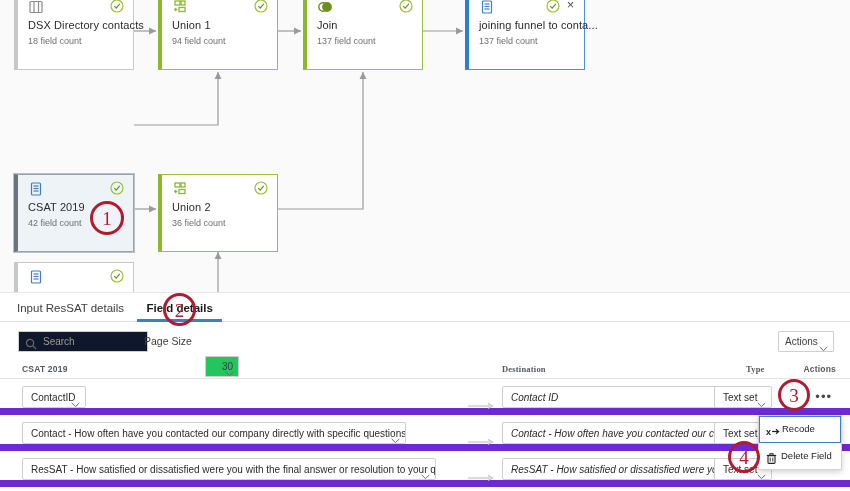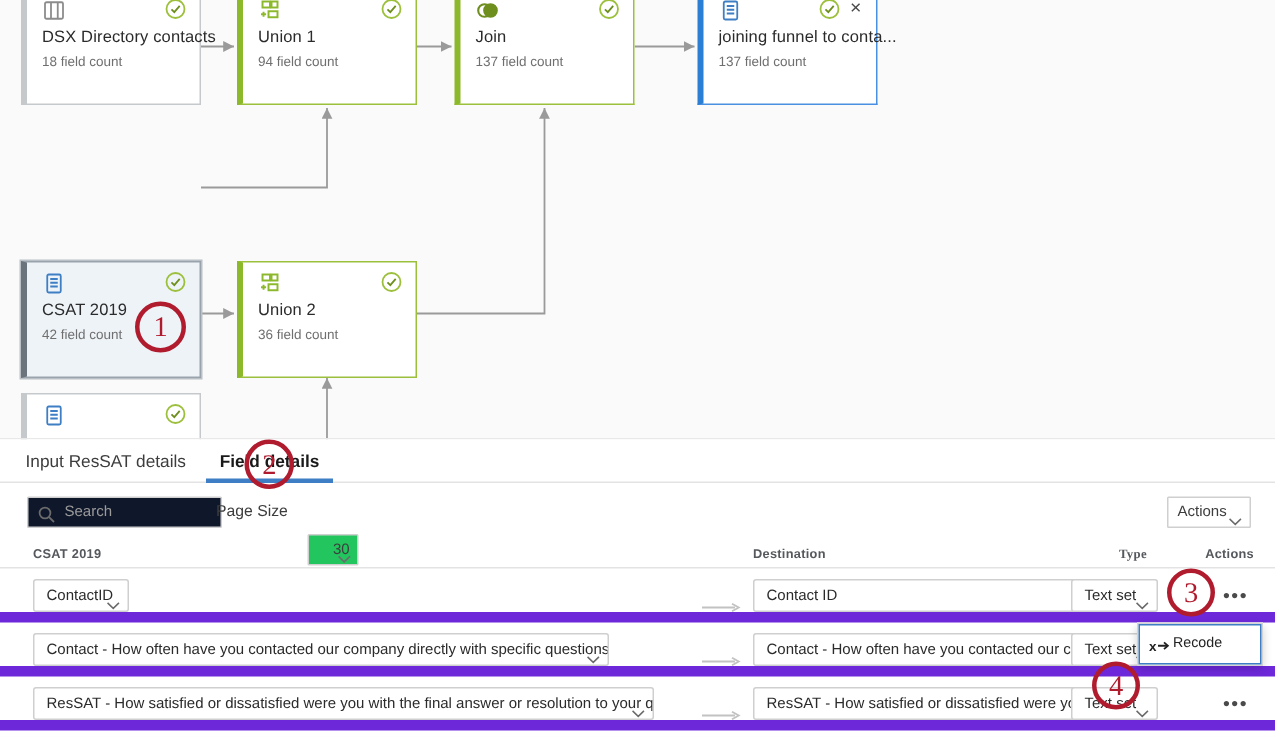--- a/index.html
+++ b/index.html
@@ -93,35 +93,35 @@
     font-size: 10px; color: #3d3d3d; line-height: 20px; padding-left: 6px;
   }
   .actions-btn .cv { position: absolute; right: 5px; top: 7px; }
 
   .grid-head {
     position: relative; height: 19px;
     border-bottom: 1px solid #e3e3e3;
   }
   .gh { position: absolute; top: 4px; font-size: 8.5px; font-weight: bold; color: #55585c; letter-spacing: .2px; }
   .gh.src  { left: 22px; }
-  .gh.dst  { left: 502px; }
+  .gh.dst  { left: 502px; font-family: Liberation Serif, serif; }
   .gh.typ  { left: 746px; font-family: Liberation Serif, serif; }
   .gh.act  { right: 14px; }
 
   .row { position: relative; height: 36px; border-bottom: 7px solid #6d28d9; }
   .fld {
     position: absolute; top: 7px; height: 22px;
     border: 1px solid #cfcfcf; background: #fff; border-radius: 2px;
     font-size: 10px; color: #2b2b2b; line-height: 21px;
     padding: 0 18px 0 8px;
     white-space: nowrap; overflow: hidden;
   }
   .fld .cv { position: absolute; right: 5px; top: 7px; }
   .fld.src { left: 22px; }
-  .fld.dst { left: 502px; width: 228px; }
+  .fld.dst { left: 502px; width: 228px; font-style: italic; }
   .fld.typ { left: 714px; width: 58px; }
   .arrow { position: absolute; left: 468px; top: 17px; width: 26px; height: 2px; }
 
   .dots {
     position: absolute; right: 18px; top: 13px;
     font-size: 13px; color: #4a4a4a; letter-spacing: 1px; line-height: 10px;
   }
 
   
   .ctx {
@@ -455,20 +455,32 @@
     <div class="ctx-item focus">
       <span class="ctx-ic">
         <svg viewBox="0 0 14 13" width="14" height="13">
           <text x="0" y="10" font-size="9" font-family="Liberation Sans, sans-serif" font-weight="bold" fill="#222">x</text>
           <line x1="6" y1="6.5" x2="12" y2="6.5" stroke="#222" stroke-width="1.2"></line>
           <path d="M10 4.2 L12.6 6.5 L10 8.8" fill="none" stroke="#222" stroke-width="1.2"></path>
         </svg>
       </span>
       <span>Recode</span>
     </div>
+    <div class="ctx-item">
+      <span class="ctx-ic">
+        <svg viewBox="0 0 13 13" width="13" height="13">
+          <rect x="3" y="3.8" width="7" height="7.6" rx="0.8" fill="none" stroke="#222" stroke-width="1.1"></rect>
+          <line x1="1.8" y1="3.4" x2="11.2" y2="3.4" stroke="#222" stroke-width="1.1"></line>
+          <path d="M5 3.2 L5 1.8 L8 1.8 L8 3.2" fill="none" stroke="#222" stroke-width="1.1"></path>
+          <line x1="5.2" y1="5.6" x2="5.2" y2="9.6" stroke="#222" stroke-width="0.9"></line>
+          <line x1="7.8" y1="5.6" x2="7.8" y2="9.6" stroke="#222" stroke-width="0.9"></line>
+        </svg>
+      </span>
+      <span>Delete Field</span>
+    </div>
   </div>
 
   <div class="callout c1">1</div>
   <div class="callout c2">2</div>
   <div class="callout c3">3</div>
   <div class="callout c4">4</div>
 
 </div>
 
 </body></html>

